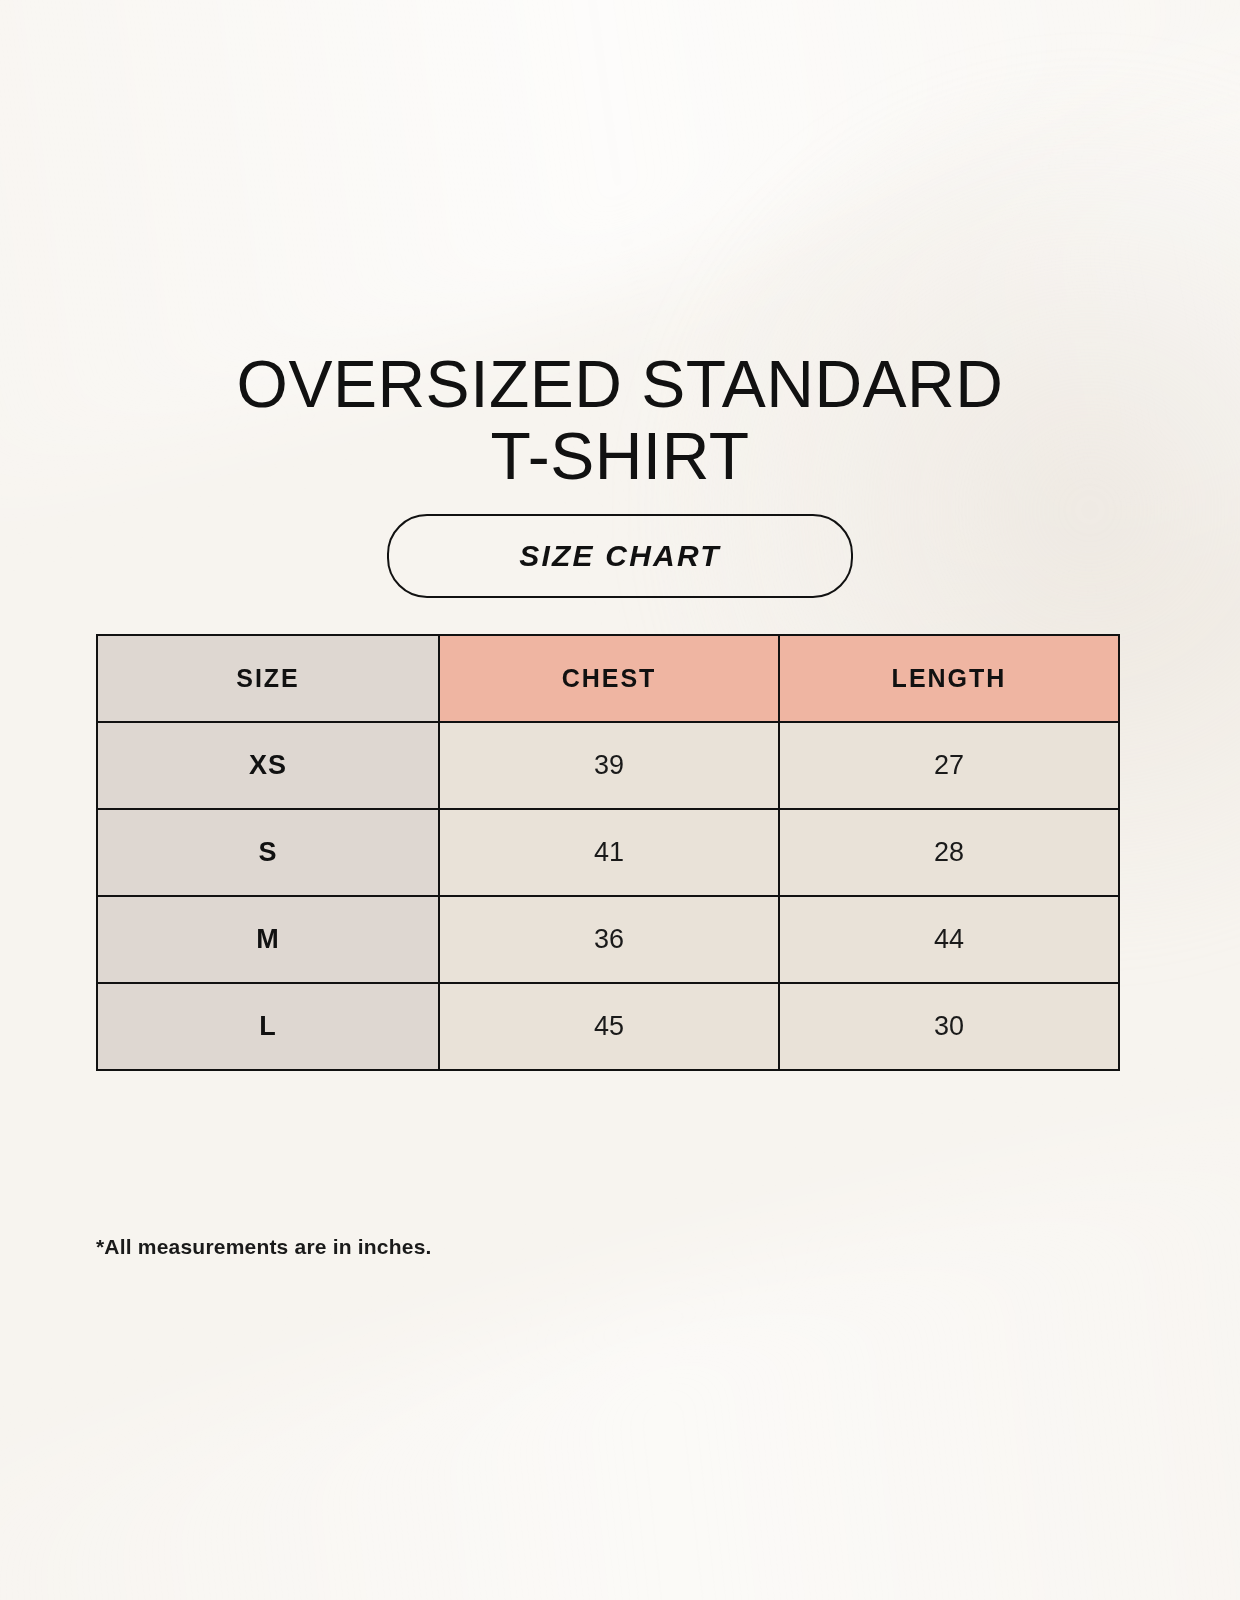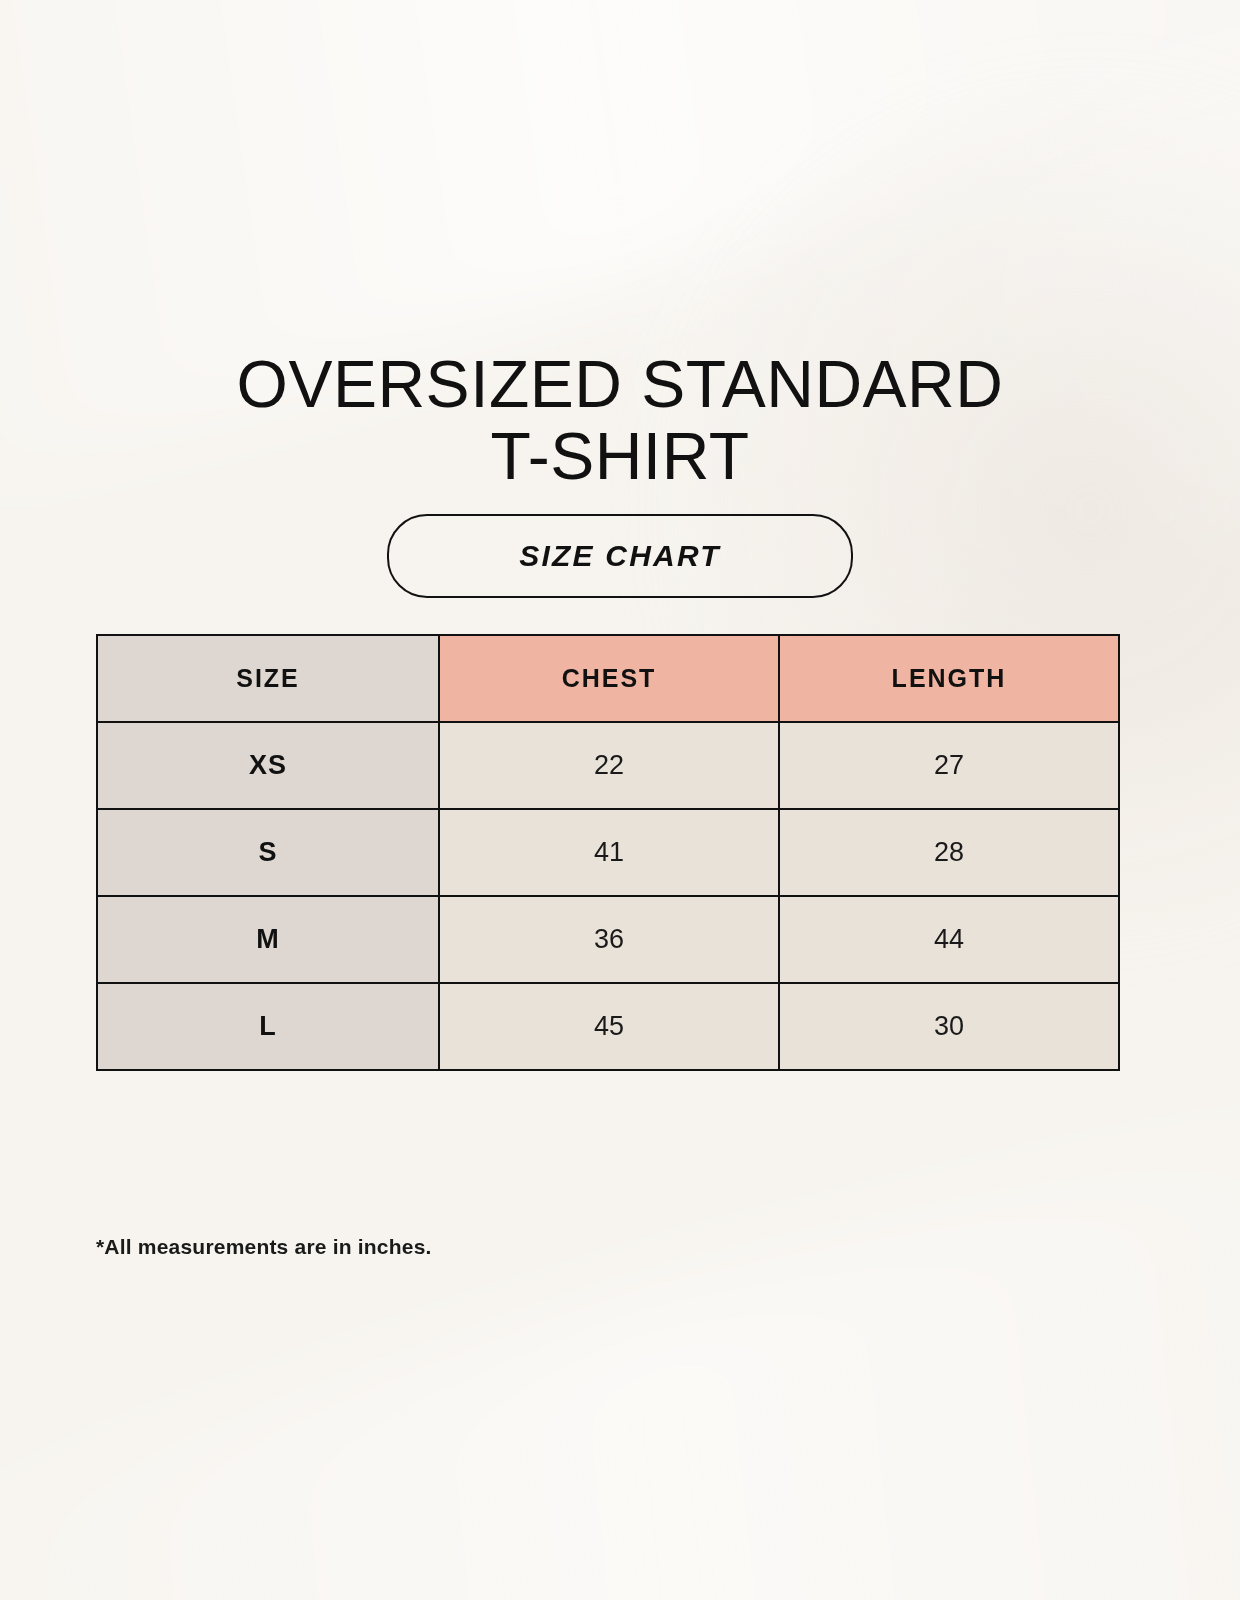--- a/index.html
+++ b/index.html
@@ -197,21 +197,21 @@
       <thead>
         <tr>
           <th class="head-size">SIZE</th>
           <th class="head-measure">CHEST</th>
           <th class="head-measure">LENGTH</th>
         </tr>
       </thead>
       <tbody>
         <tr>
           <td class="cell-size">XS</td>
-          <td class="cell-value">22</td>
+          <td class="cell-value">39</td>
           <td class="cell-value">27</td>
         </tr>
         <tr>
           <td class="cell-size">S</td>
           <td class="cell-value">41</td>
           <td class="cell-value">28</td>
         </tr>
         <tr>
           <td class="cell-size">M</td>
           <td class="cell-value">36</td>

